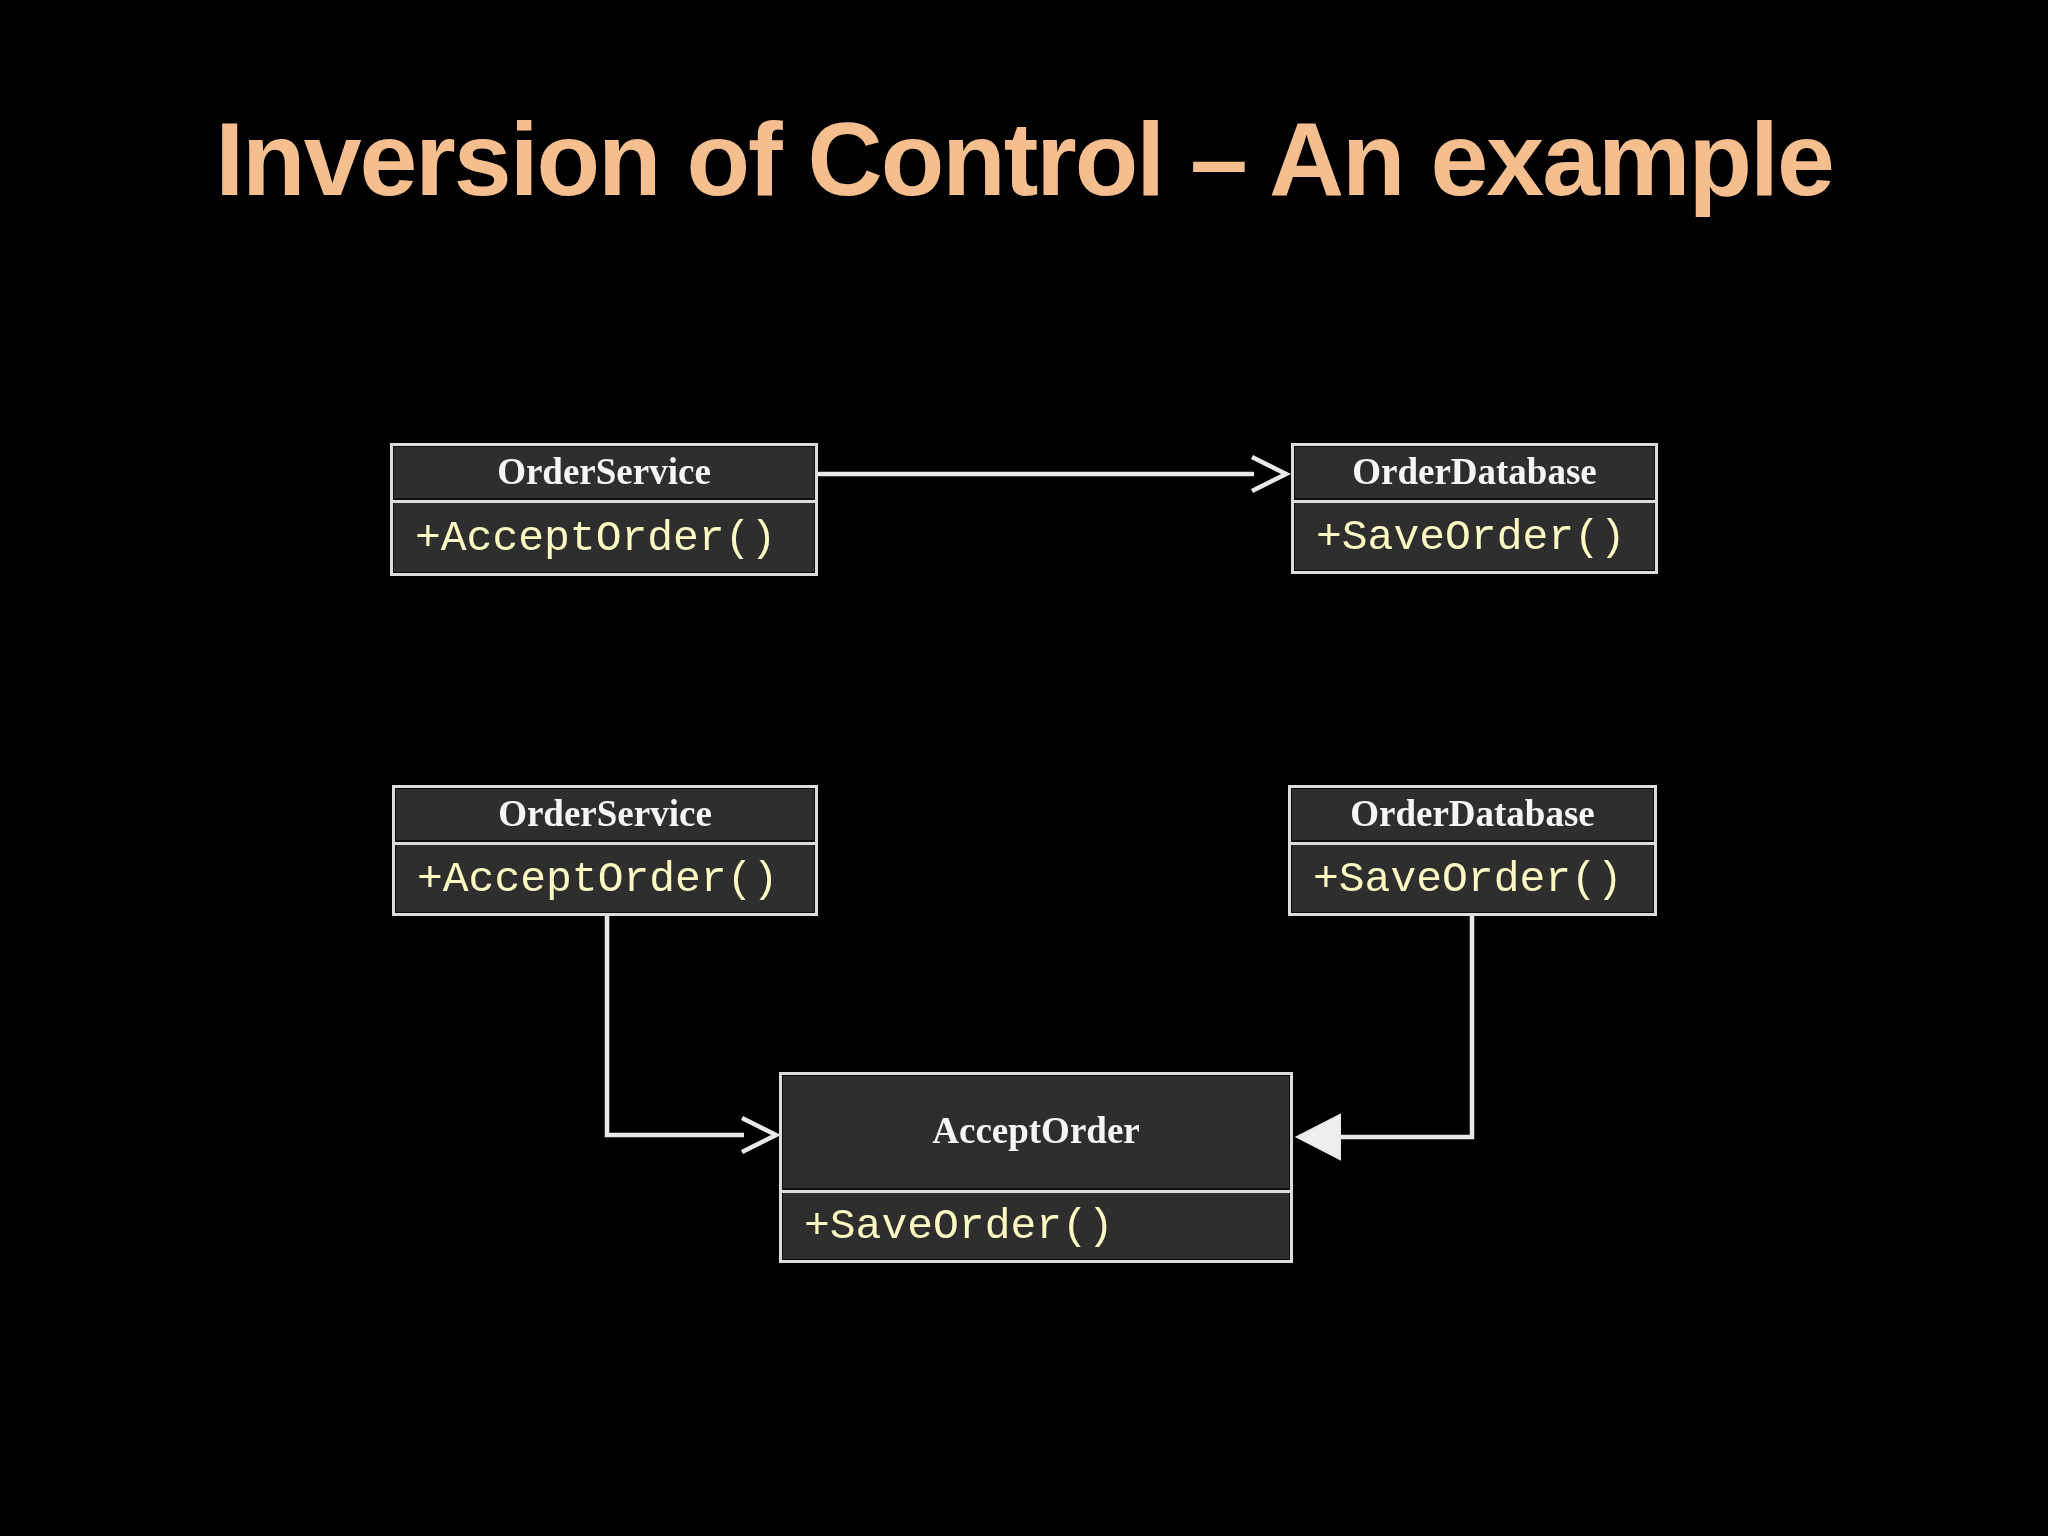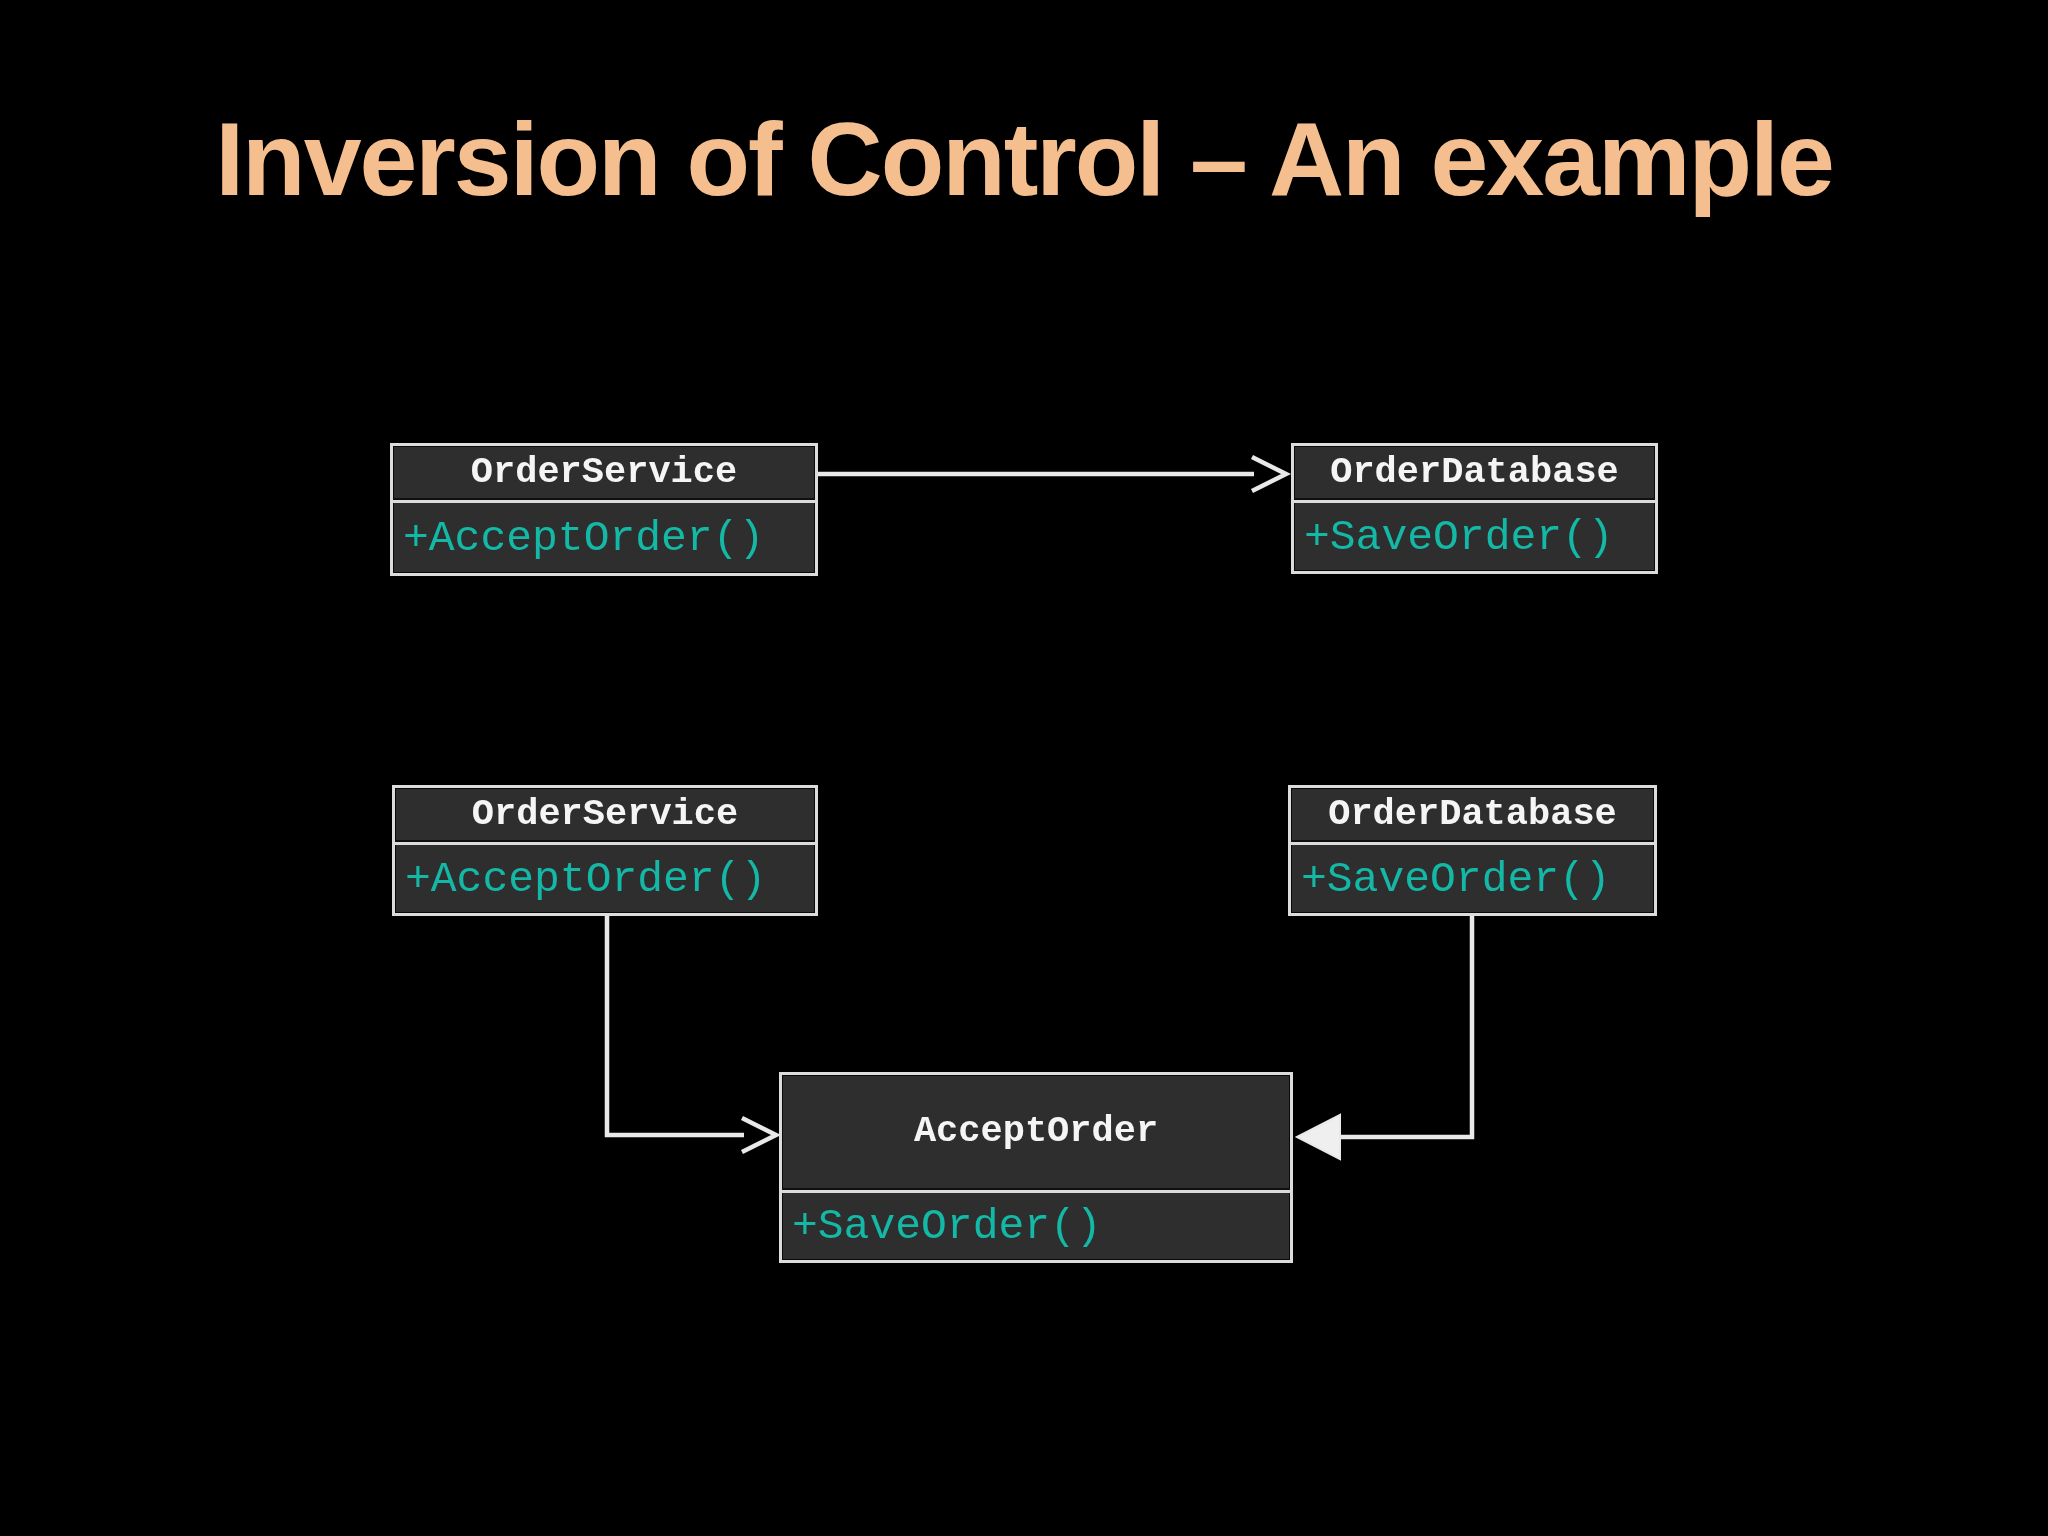--- a/index.html
+++ b/index.html
@@ -59,41 +59,41 @@
   .uml-head {
     flex: 0 0 auto;
     display: flex;
     flex-direction: column;
     align-items: center;
     justify-content: center;
     color: #F5F5F5;
     border-bottom: 2px solid #0F0F0F;
   }
   .class-name {
-    font-family: Liberation Mono, monospace;
+    font-family: Liberation Serif, serif;
     font-weight: 700;
     font-size: 37px;
     line-height: 1.25;
   }
   .stereotype {
     font-family: "Liberation Mono", monospace;
     font-weight: 400;
     font-size: 41px;
     line-height: 1.25;
     color: #F2F2F2;
   }
   .uml-body {
     flex: 1 1 auto;
     display: flex;
     align-items: center;
     border-top: 3px solid #DCDCDC;
-    padding: 0 10px;
+    padding: 0 22px;
     font-family: "Liberation Mono", monospace;
     font-size: 43px;
-    color: #14b8a6;
+    color: #fef9c3;
     white-space: nowrap;
   }
   .head-std { height: 52px; }
   .head-iface { height: 113px; }
 
   #box-order-service-top   { left: 390px;  top: 443px;  width: 428px; height: 133px; }
   #box-order-database-top  { left: 1291px; top: 443px;  width: 367px; height: 131px; }
   #box-order-service-bot   { left: 392px;  top: 785px;  width: 426px; height: 131px; }
   #box-order-database-bot  { left: 1288px; top: 785px;  width: 369px; height: 131px; }
   #box-iorder-saver        { left: 779px;  top: 1072px; width: 514px; height: 191px; }

